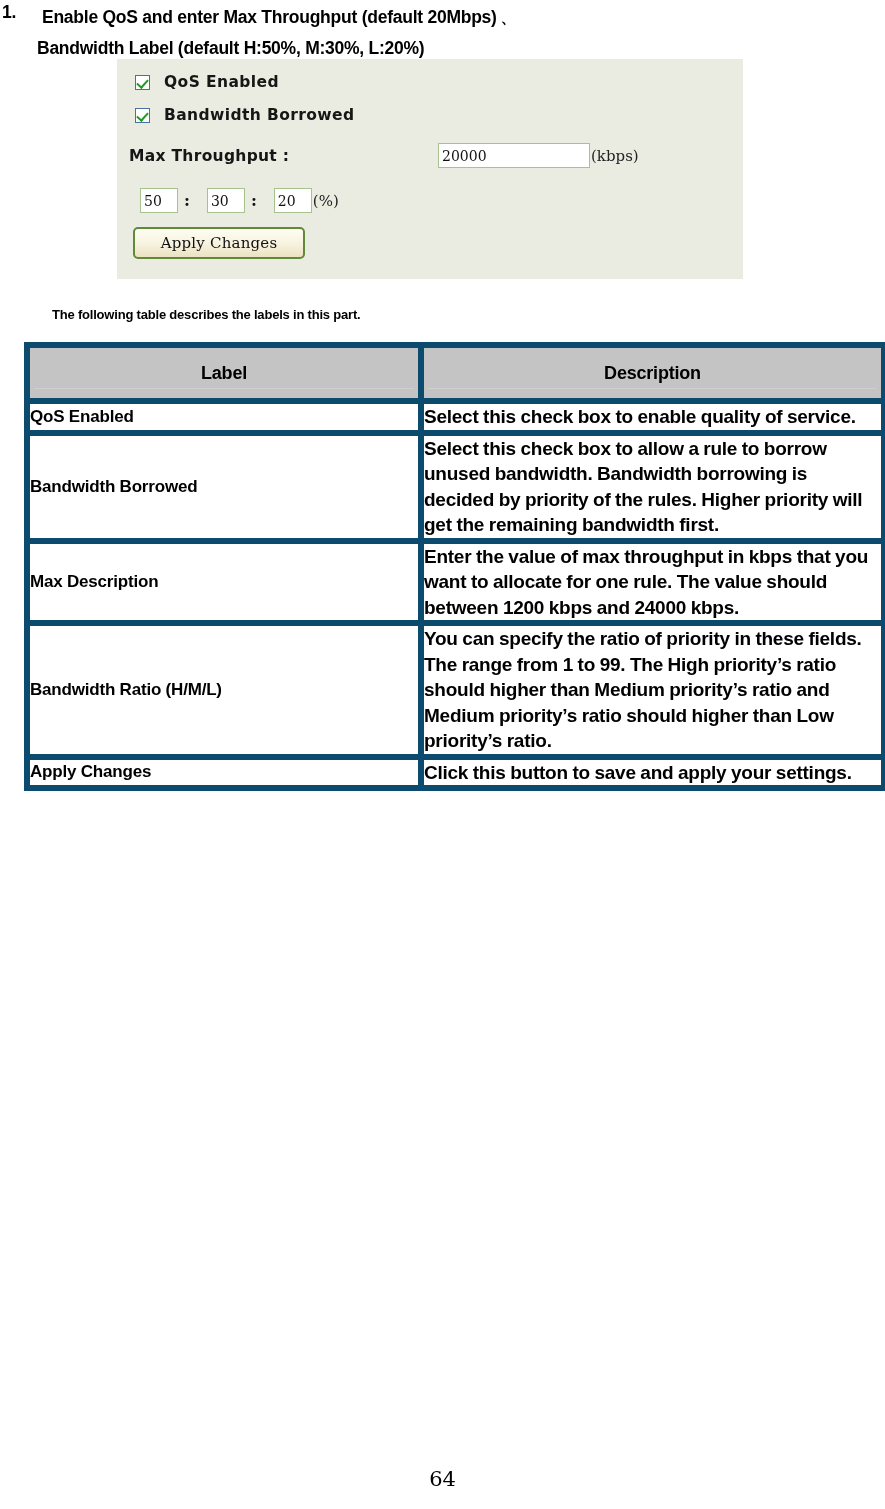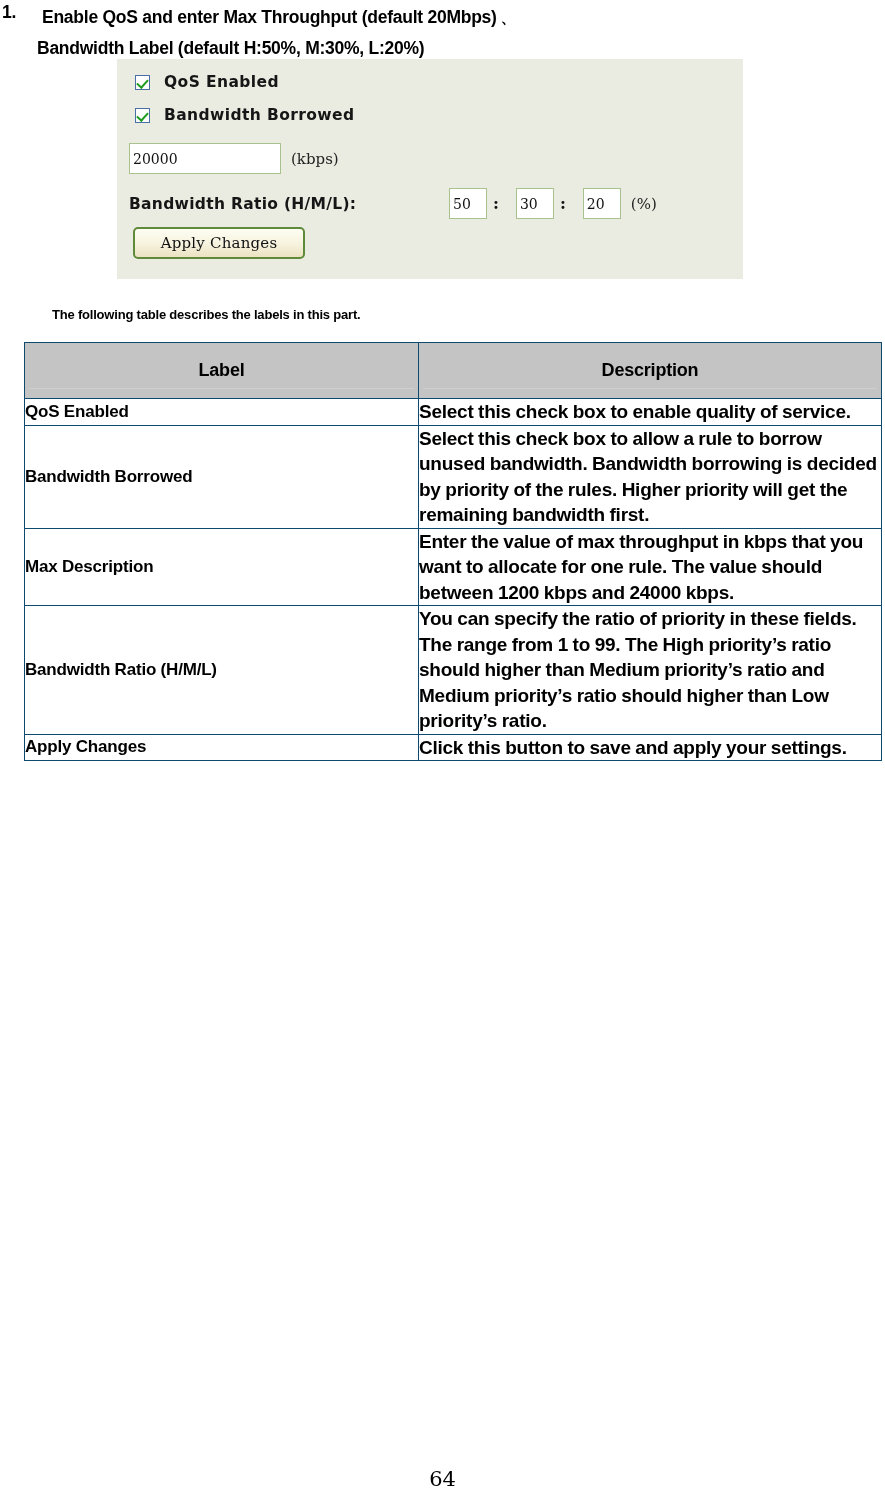--- a/index.html
+++ b/index.html
@@ -114,31 +114,31 @@
   }
 
   .txt-input {
     border: 1px solid #a9c18c;
     background: #ffffff;
     font-family: "DejaVu Serif", serif;
     font-size: 14px;
     color: #111;
     padding: 9px 3px;
     outline: none;
-    height: 31px;
+    height: 25px;
     line-height: 21px;
   }
   .input-throughput { width: 152px; }
   .input-ratio { width: 38px; text-align: left; margin-left: 11px; }
 
   .unit {
     font-family: "DejaVu Serif", serif;
     font-size: 15px;
     color: #222;
-    margin-left: 10px;
+    margin-left: 1px;
     white-space: nowrap;
   }
   .colon-sep {
     font-family: "DejaVu Serif", serif;
     font-size: 16px;
     font-weight: bold;
     color: #111;
     padding: 0 6px;
   }
 
@@ -172,21 +172,21 @@
   table.desc {
     position: absolute;
     left: 24px;
     top: 342px;
     width: 857px;
     border-collapse: collapse;
     table-layout: fixed;
   }
   table.desc th,
   table.desc td {
-    border: 1px solid #0c4a6e;
+    border: 6px solid #0c4a6e;
     vertical-align: middle;
     padding: 0;
   }
   table.desc col.c1 { width: 394px; }
   table.desc col.c2 { width: 463px; }
 
   table.desc thead th {
     background: #c4c4c4;
     height: 56px;
     font-size: 18px;
@@ -250,26 +250,26 @@
     <span class="checkbox"></span>
     <span class="shot-label">QoS Enabled</span>
   </div>
 
   <div class="shot-row cb-row-2">
     <span class="checkbox"></span>
     <span class="shot-label">Bandwidth Borrowed</span>
   </div>
 
   <div class="shot-row field-row field-row-1">
+    <span class="field-label">Max Throughput :</span>
     <input class="txt-input input-throughput" type="text" value="20000" style="">
     <span class="unit">(kbps)</span>
   </div>
 
   <div class="shot-row field-row field-row-2">
-    <span class="field-label">Bandwidth Ratio (H/M/L):</span>
     <input class="txt-input input-ratio" type="text" value="50" style="">
     <span class="colon-sep">:</span>
     <input class="txt-input input-ratio" type="text" value="30" style="">
     <span class="colon-sep">:</span>
     <input class="txt-input input-ratio" type="text" value="20" style="">
     <span class="unit">(%)</span>
   </div>
 
   <button class="apply-btn">Apply Changes</button>
 </div>

